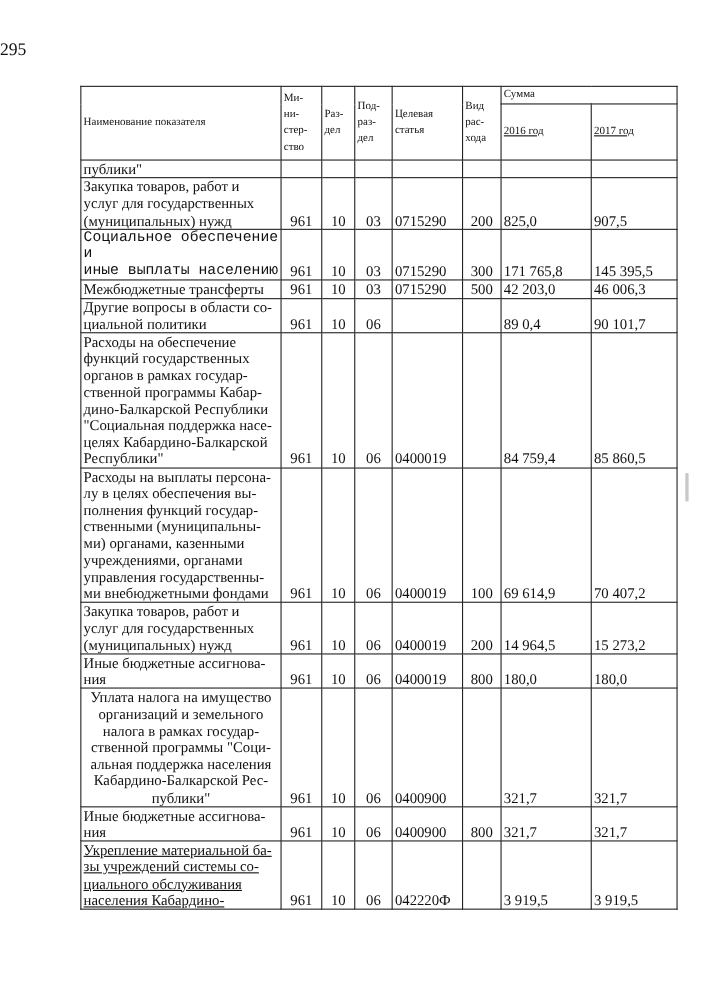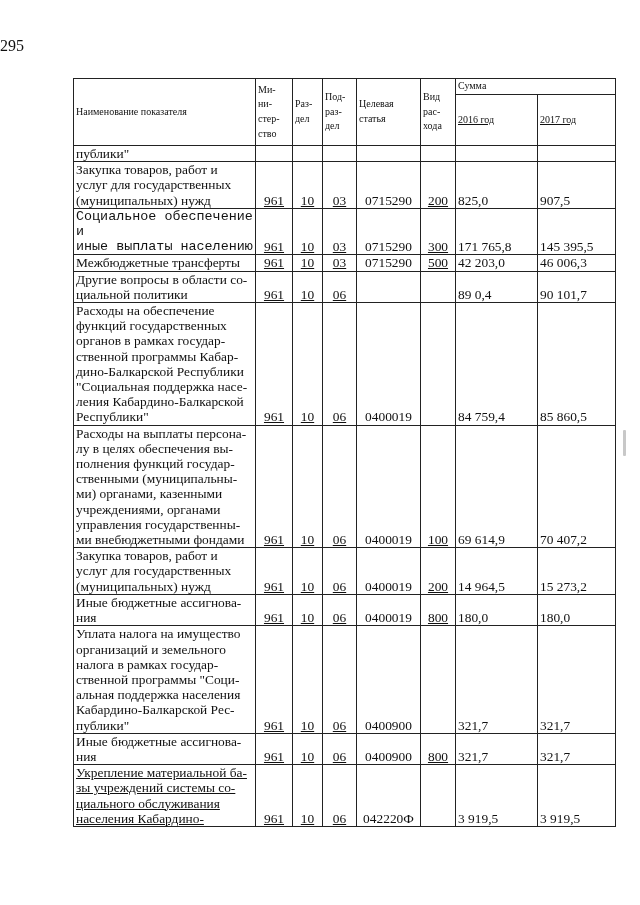--- a/index.html
+++ b/index.html
@@ -27,22 +27,22 @@
       font-weight: normal;
       overflow: hidden;
     }
     table.budget th {
       text-align: left; vertical-align: middle;
       font-size: 10px; line-height: 14.6px;
     }
     table.budget thead tr.h1 th { height: 15px; }
     table.budget thead tr.h2 th { height: 50px; text-decoration: underline; }
     td.name { text-align: left; padding-left: 3px; }
-    td.c { text-align: center; text-decoration: underline; }
-    td.code { text-align: center; padding-left: 6px; }
+    td.c { text-align: center; }
+    td.code { text-align: left; padding-left: 6px; }
     td.num { padding-right: 2px; }
     .edge-mark {
       position: absolute; left: 623px; top: 430px; width: 3px; height: 26px;
       background: #c8c8c8; border-radius: 1px;
     }
   </style>
 </head>
 <body>
 
 <div class="page-number">295</div>
@@ -137,21 +137,21 @@
         <td class="num">89 0,4</td>
         <td class="num">90 101,7</td>
       </tr>
       <tr>
         <td class="name" style="white-space: pre-line;">Расходы на обеспечение
 функций государственных
 органов в рамках государ-
 ственной программы Кабар-
 дино-Балкарской Республики
 "Социальная поддержка насе-
-ления Кабардино-Балкарской
+целях Кабардино-Балкарской
 Республики"</td>
         <td class="c">961</td>
         <td class="c">10</td>
         <td class="c">06</td>
         <td class="code">0400019</td>
         <td class="c"></td>
         <td class="num">84 759,4</td>
         <td class="num">85 860,5</td>
       </tr>
       <tr>
@@ -188,21 +188,21 @@
 ния</td>
         <td class="c">961</td>
         <td class="c">10</td>
         <td class="c">06</td>
         <td class="code">0400019</td>
         <td class="c">800</td>
         <td class="num">180,0</td>
         <td class="num">180,0</td>
       </tr>
       <tr>
-        <td class="name" style="white-space: pre-line;">Уплата налога на имущество
+        <td class="name" style="white-space: pre-line; text-align: center;">Уплата налога на имущество
 организаций и земельного
 налога в рамках государ-
 ственной программы "Соци-
 альная поддержка населения
 Кабардино-Балкарской Рес-
 публики"</td>
         <td class="c">961</td>
         <td class="c">10</td>
         <td class="c">06</td>
         <td class="code">0400900</td>

